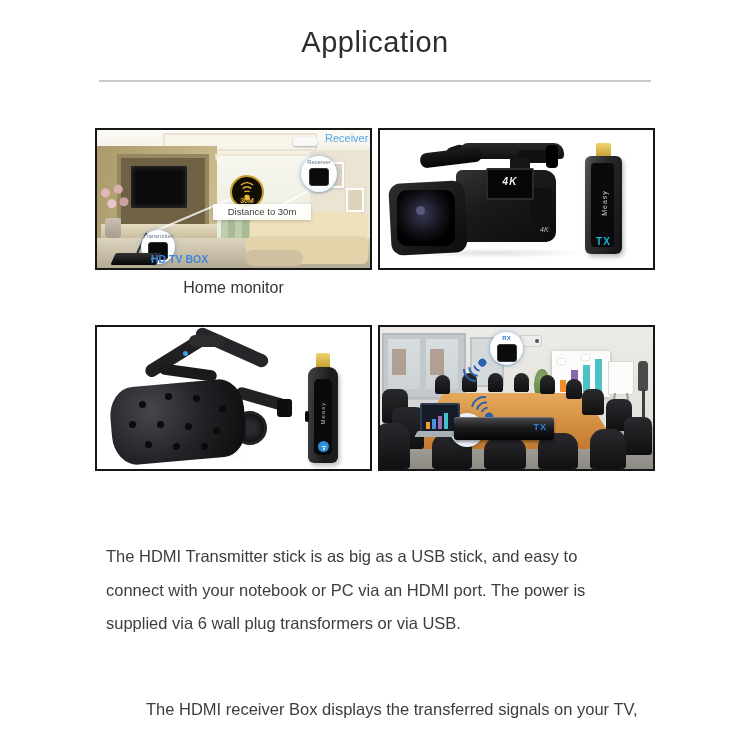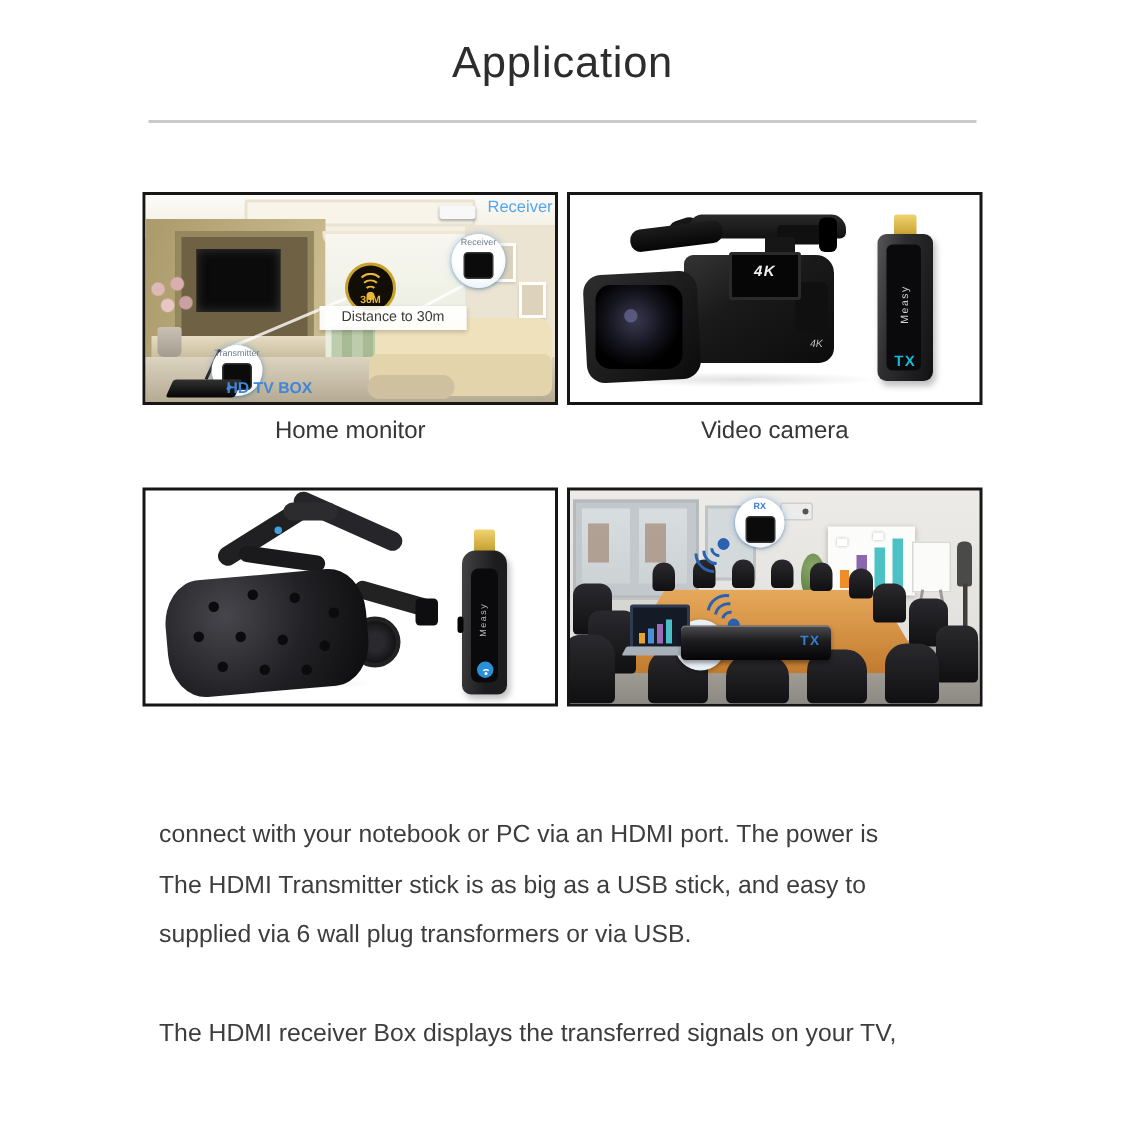--- a/index.html
+++ b/index.html
@@ -13,21 +13,21 @@
   
   .cell{position:absolute;margin:0;}
   .cell.c1{left:95px;top:128px;} .cell.c2{left:378px;top:128px;}
   .cell.c3{left:95px;top:325px;} .cell.c4{left:378px;top:325px;}
   .frame{position:relative;width:273px;border:2px solid #161616;background:#fff;overflow:hidden;}
   .r1 .frame{height:138px;} .r2 .frame{height:142px;}
   .caption{margin-top:9px;text-align:center;font-size:16px;color:#363636;}
 
   
   .paras{position:absolute;left:106px;width:560px;font-size:16.5px;color:#3d3d3d;}
-  .p1{top:540px;} .p2{top:673px;}
+  .p1{top:540px;} .p2{top:693px;margin-left:40px;}
   .pline{display:block;line-height:33.5px;}
 
   
   .abs{position:absolute;}
   .wifi{position:absolute;width:24px;height:20px;}
   .wifi i{position:absolute;left:50%;transform:translateX(-50%);border:2.5px solid;border-color:currentColor transparent transparent transparent;border-radius:50%;}
   .wifi .w1{width:8px;height:8px;top:9px;}
   .wifi .w2{width:15px;height:15px;top:3px;}
   .wifi .w3{width:22px;height:22px;top:-3px;}
   .wifi .wd{position:absolute;left:50%;top:15px;width:4px;height:4px;background:currentColor;border-radius:50%;transform:translateX(-50%);}
@@ -235,21 +235,20 @@
       <div class="abs vc-hood-in"></div>
       <div class="abs vc-glint"></div>
       <div class="stick">
         <span class="stick-tab"></span>
         <span class="stick-body"></span>
         <span class="stick-panel"></span>
         <span class="vtext">Measy</span>
         <span class="stick-tx">TX</span>
       </div>
     </div>
-    <figcaption class="caption">Video camera</figcaption>
   </figure>
 
   <figure class="cell c3 r2">
     <div class="frame vr">
       <div class="abs vr-shadow"></div>
       <div class="abs vr-strap1"></div>
       <div class="abs vr-strap2"></div>
       <div class="abs vr-strap3"></div>
       <div class="abs vr-pad"></div>
       <div class="abs vr-strap4"></div>
@@ -343,21 +342,21 @@
       <div class="wifi of-wifi1">
           <i class="w1"></i>
           <i class="w2"></i>
           <i class="w3"></i>
           <i class="wd"></i>
         </div>
     </div>
   </figure>
 
   <div class="paras p1 abs">
+    <span class="pline">The HDMI Transmitter stick is as big as a USB stick, and easy to</span>
     <span class="pline">connect with your notebook or PC via an HDMI port. The power is</span>
-    <span class="pline">The HDMI Transmitter stick is as big as a USB stick, and easy to</span>
     <span class="pline">supplied via 6 wall plug transformers or via USB.</span>
   </div>
   <div class="paras p2 abs">
     <span class="pline">The HDMI receiver Box displays the transferred signals on your TV,</span>
   </div>
 
 </div>
 
 </body></html>

